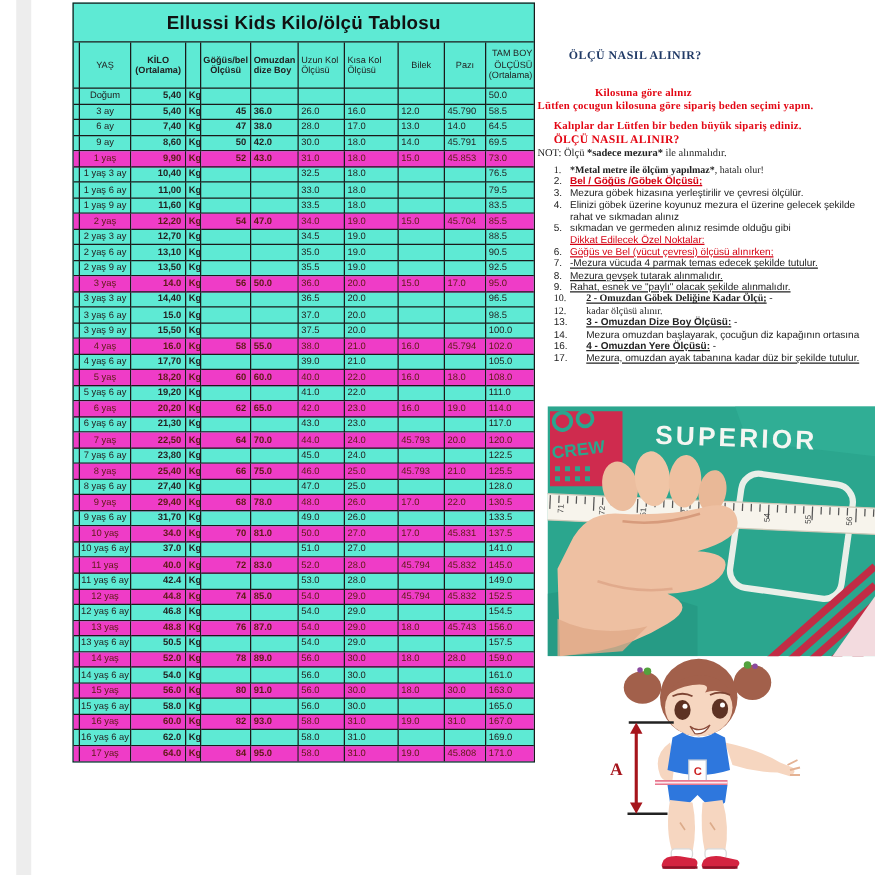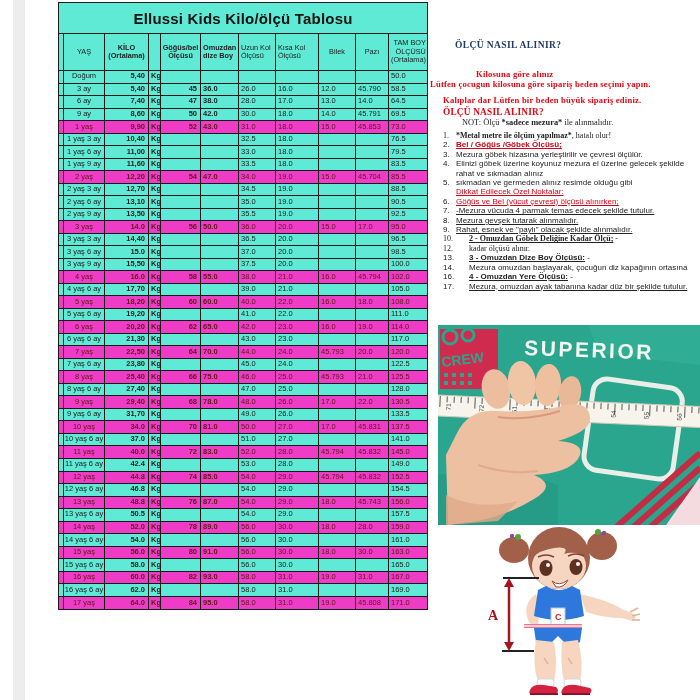--- a/index.html
+++ b/index.html
@@ -30,21 +30,21 @@
   .head .c{font-size:7.3px;}
   .hl .c{background:#ef3cc7;color:#5b1a12;}
   
   .ser{font-family:"Liberation Serif",serif;}
   #blue-head{left:455px;top:40px;color:#203a66;font-weight:bold;font-size:9.5px;letter-spacing:.4px;}
   .redline{color:#e30613;font-weight:bold;font-size:8.6px;letter-spacing:.2px;}
   #red1{left:448px;top:69px;padding-left:28px;}
   #red2{left:430px;top:79px;}
   #red3{left:443px;top:95px;}
   #red-head{left:443px;top:107px;font-size:9.3px;}
-  #note{left:462px;top:118px;font-size:8.4px;color:#222;}
+  #note{left:430px;top:118px;font-size:8.4px;color:#222;}
   #howto-list{left:443px;top:131px;width:257px;font-size:8px;color:#222;}
   .li{position:relative;padding-left:13px;line-height:9.4px;margin:0;}
   .li.wide{padding-left:26px;}
   .li .num{position:absolute;left:0;top:0;}
   .sR{color:#d40012;}
   .sB{font-weight:bold;}
   .sU{text-decoration:underline;}
   .sI{}
   .fS{font-family:"Liberation Serif",serif;}
   

